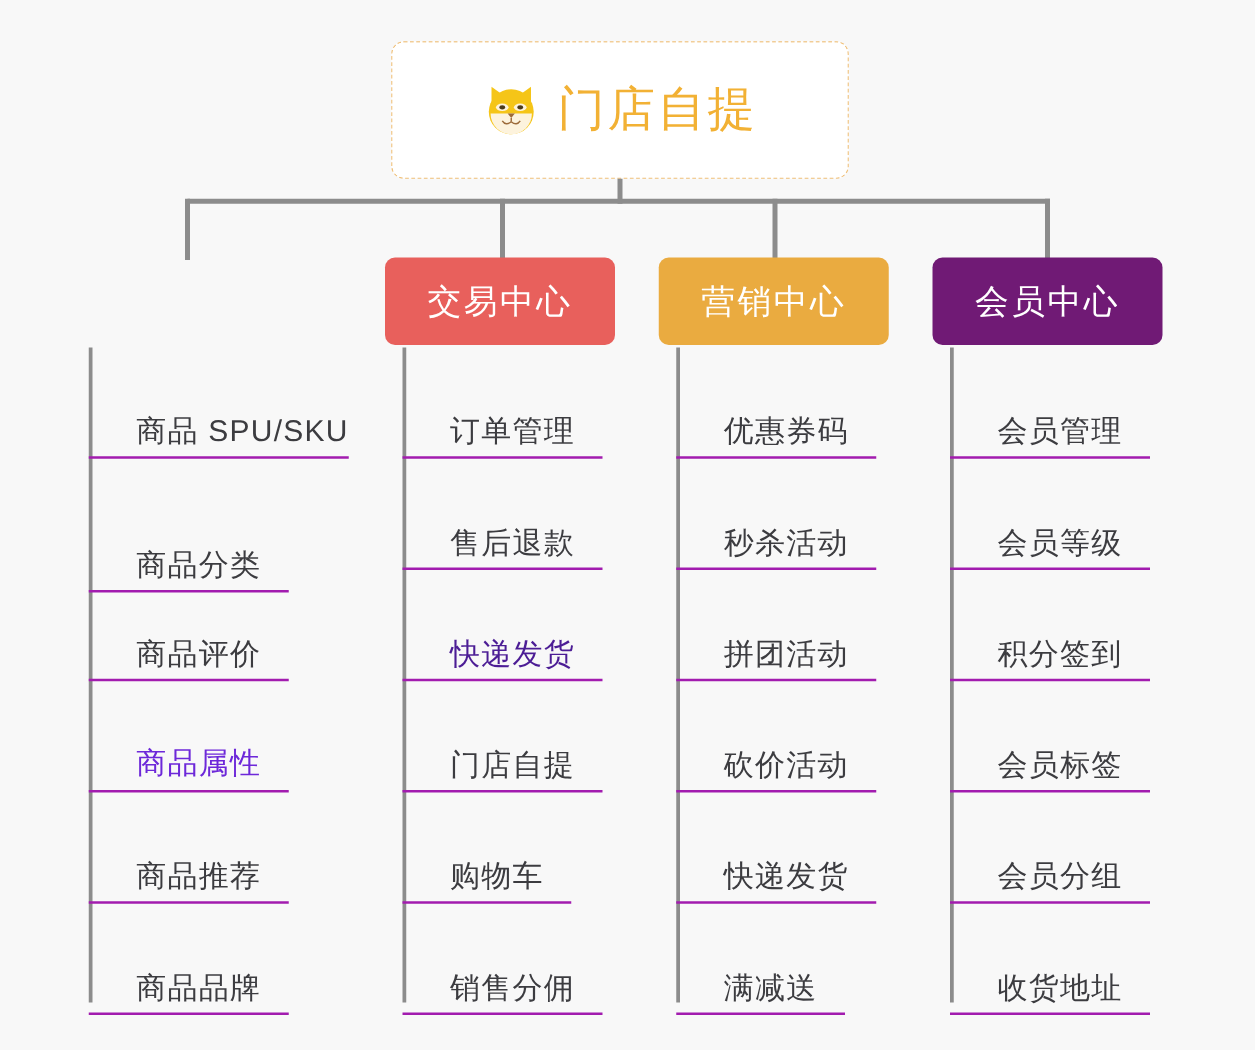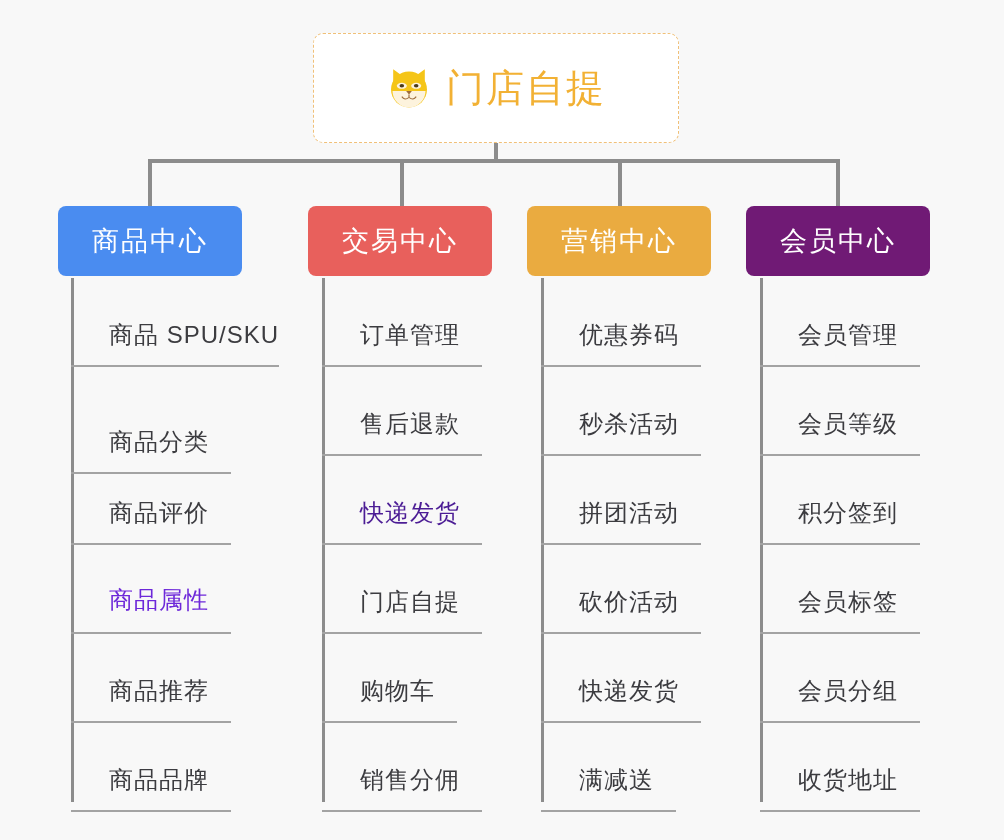--- a/index.html
+++ b/index.html
@@ -87,22 +87,22 @@
     background: #8c8c8c;
   }
   .leaf-item {
     position: absolute;
     left: 0;
     height: 89px;
     box-sizing: border-box;
     display: flex;
     align-items: flex-end;
     padding-left: 38px;
-    padding-bottom: 15px;
-    border-bottom: 2px solid #a3a3a3;
+    padding-bottom: 4px;
+    border-bottom: 2px solid #a21caf;
   }
   .leaf-label {
     font-size: 24px;
     color: #3c3c40;
     letter-spacing: 1px;
     line-height: 1.25;
     white-space: nowrap;
   }
 </style>
 </head>
@@ -129,23 +129,20 @@
     <span class="root-title" style="color: rgb(242, 177, 52);">门店自提</span>
   </div>
 
   <div class="conn conn-v" style="left: 494px; top: 143px; height: 20px; background: rgb(140, 140, 140);"></div>
   <div class="conn conn-h" style="left: 150px; top: 159px; width: 690px; background: rgb(140, 140, 140);"></div>
   <div class="conn conn-v" style="left: 148px; top: 159px; height: 49px; background: rgb(140, 140, 140);"></div>
   <div class="conn conn-v" style="left: 400px; top: 159px; height: 49px; background: rgb(140, 140, 140);"></div>
   <div class="conn conn-v" style="left: 618px; top: 159px; height: 49px; background: rgb(140, 140, 140);"></div>
   <div class="conn conn-v" style="left: 836px; top: 159px; height: 49px; background: rgb(140, 140, 140);"></div>
 
-  <div class="cat-box" style="left: 58px; top: 206px; width: 184px; background: rgb(74, 140, 240);">
-    <span>商品中心</span>
-  </div>
   <div class="cat-box" style="left: 308px; top: 206px; width: 184px; background: rgb(232, 96, 92);">
     <span>交易中心</span>
   </div>
   <div class="cat-box" style="left: 527px; top: 206px; width: 184px; background: rgb(234, 171, 64);">
     <span>营销中心</span>
   </div>
   <div class="cat-box" style="left: 746px; top: 206px; width: 184px; background: #701a75;">
     <span>会员中心</span>
   </div>
 

